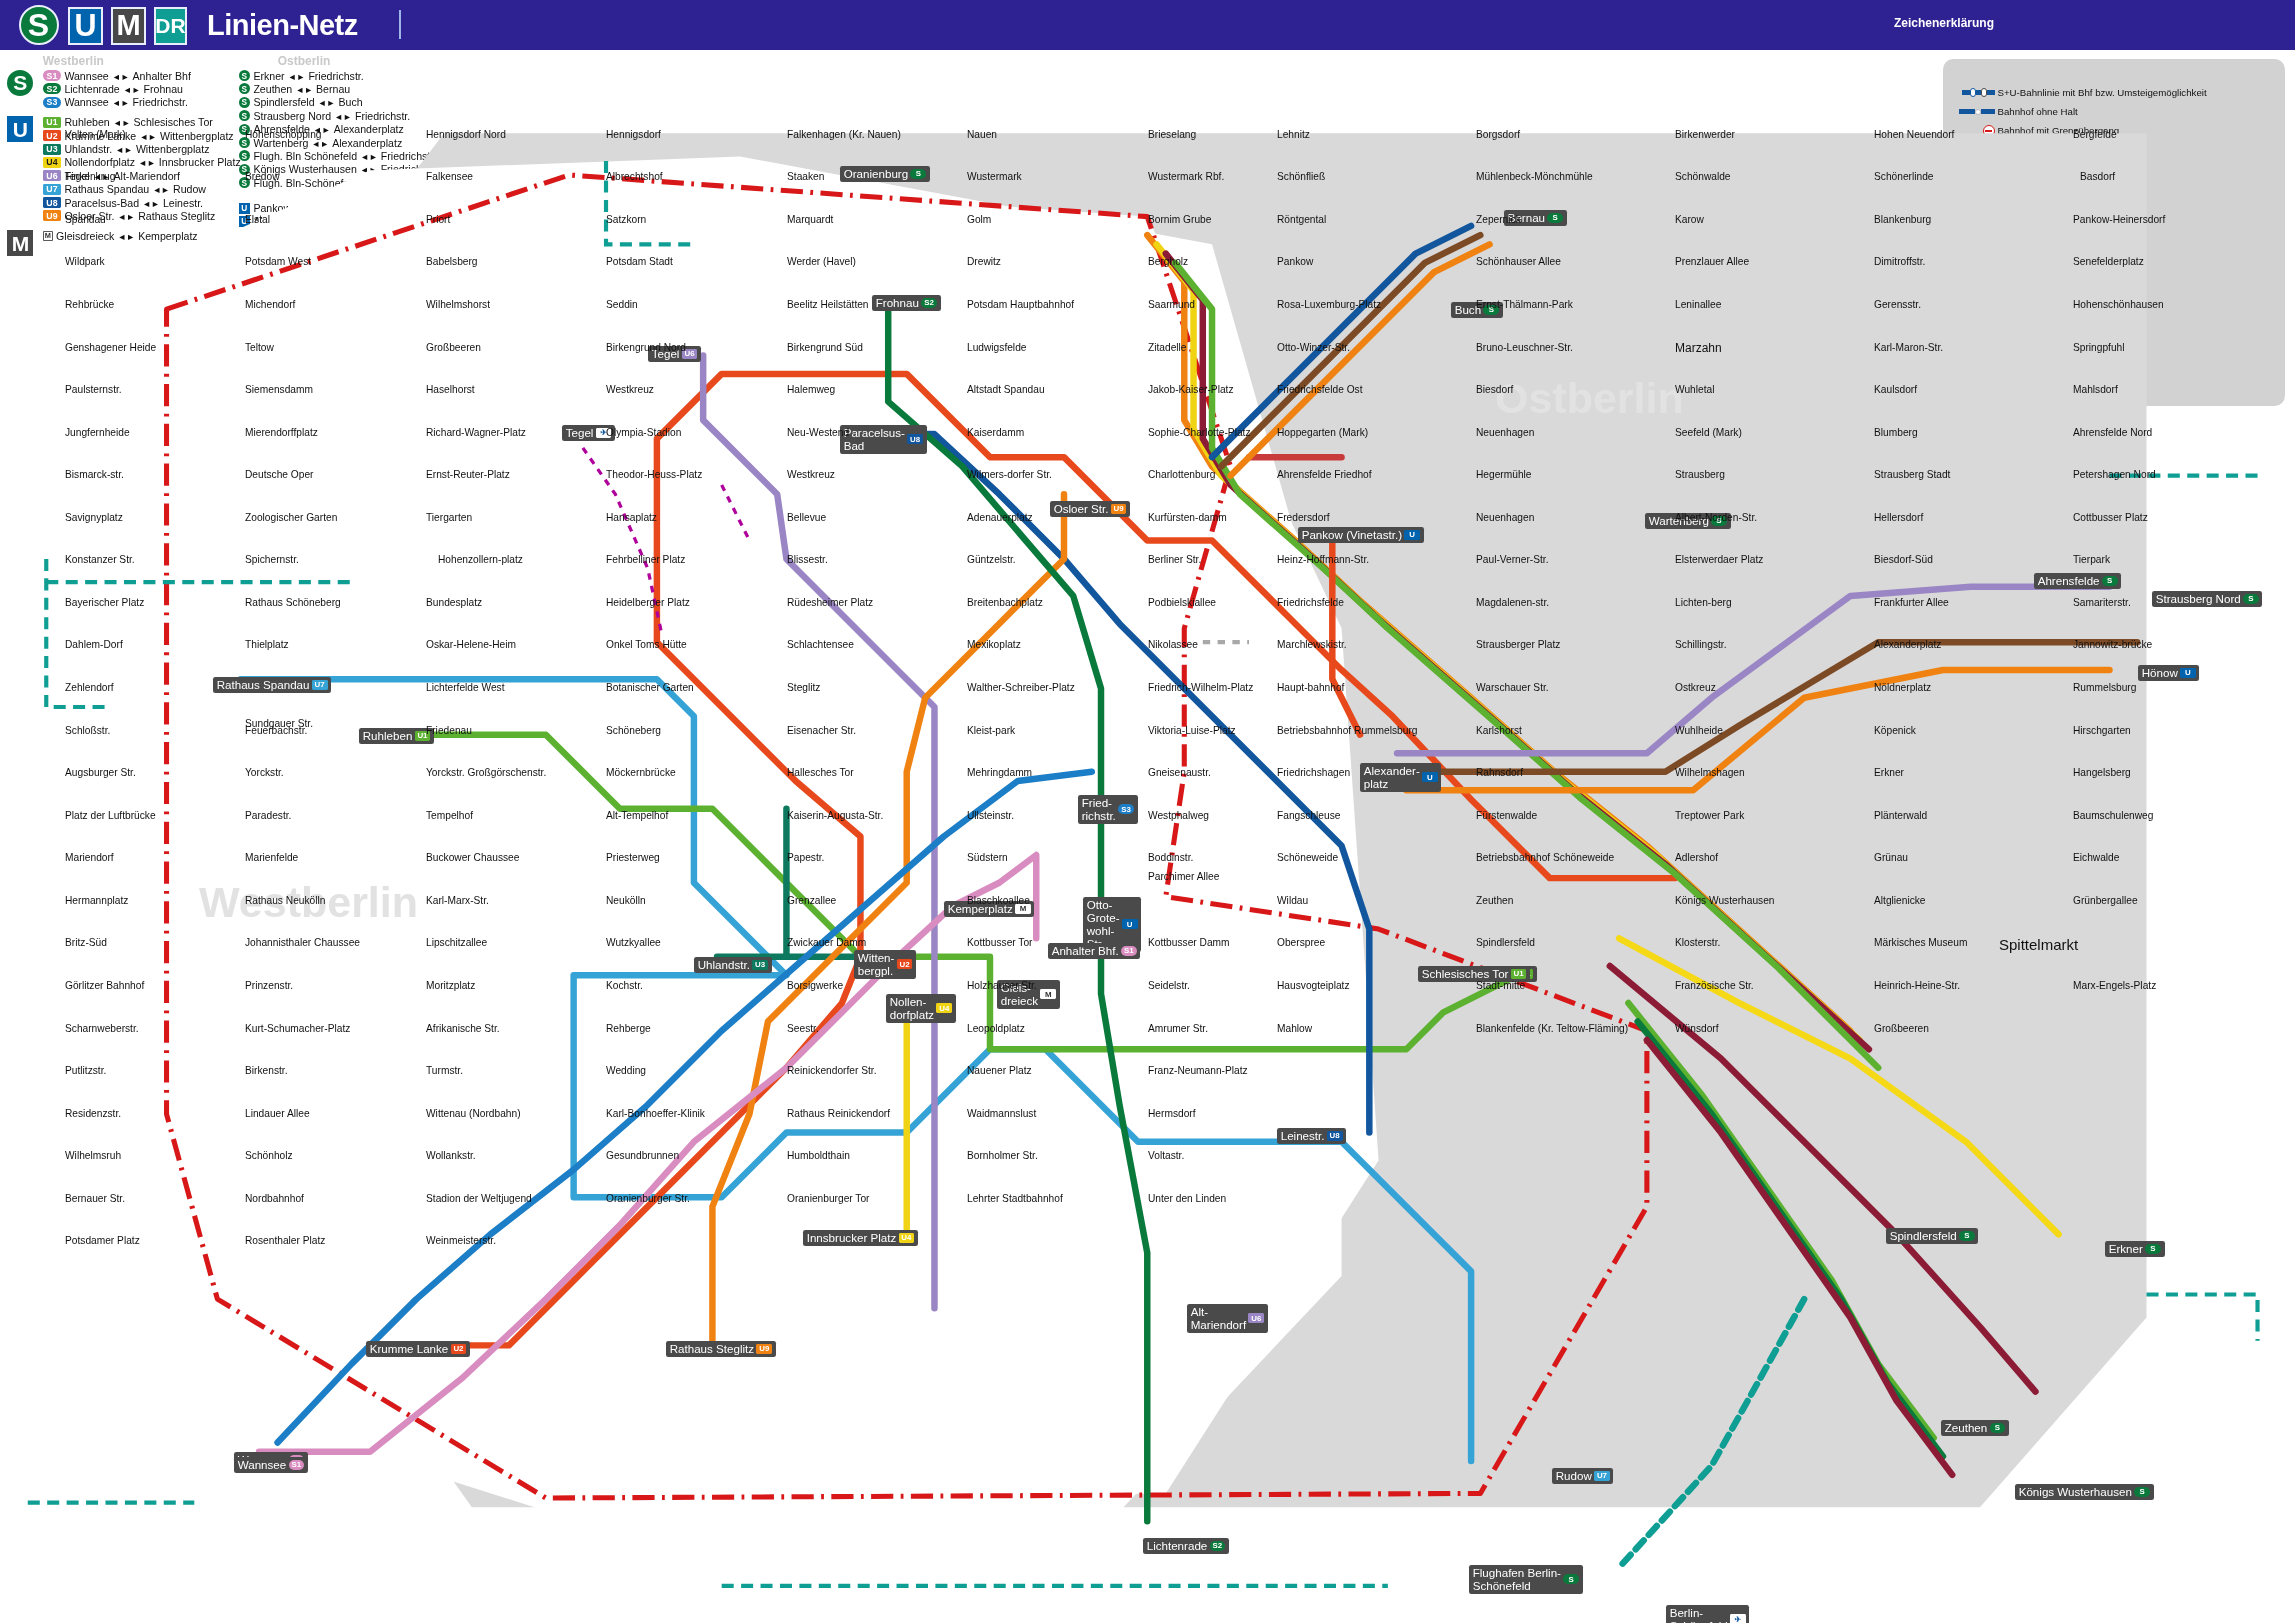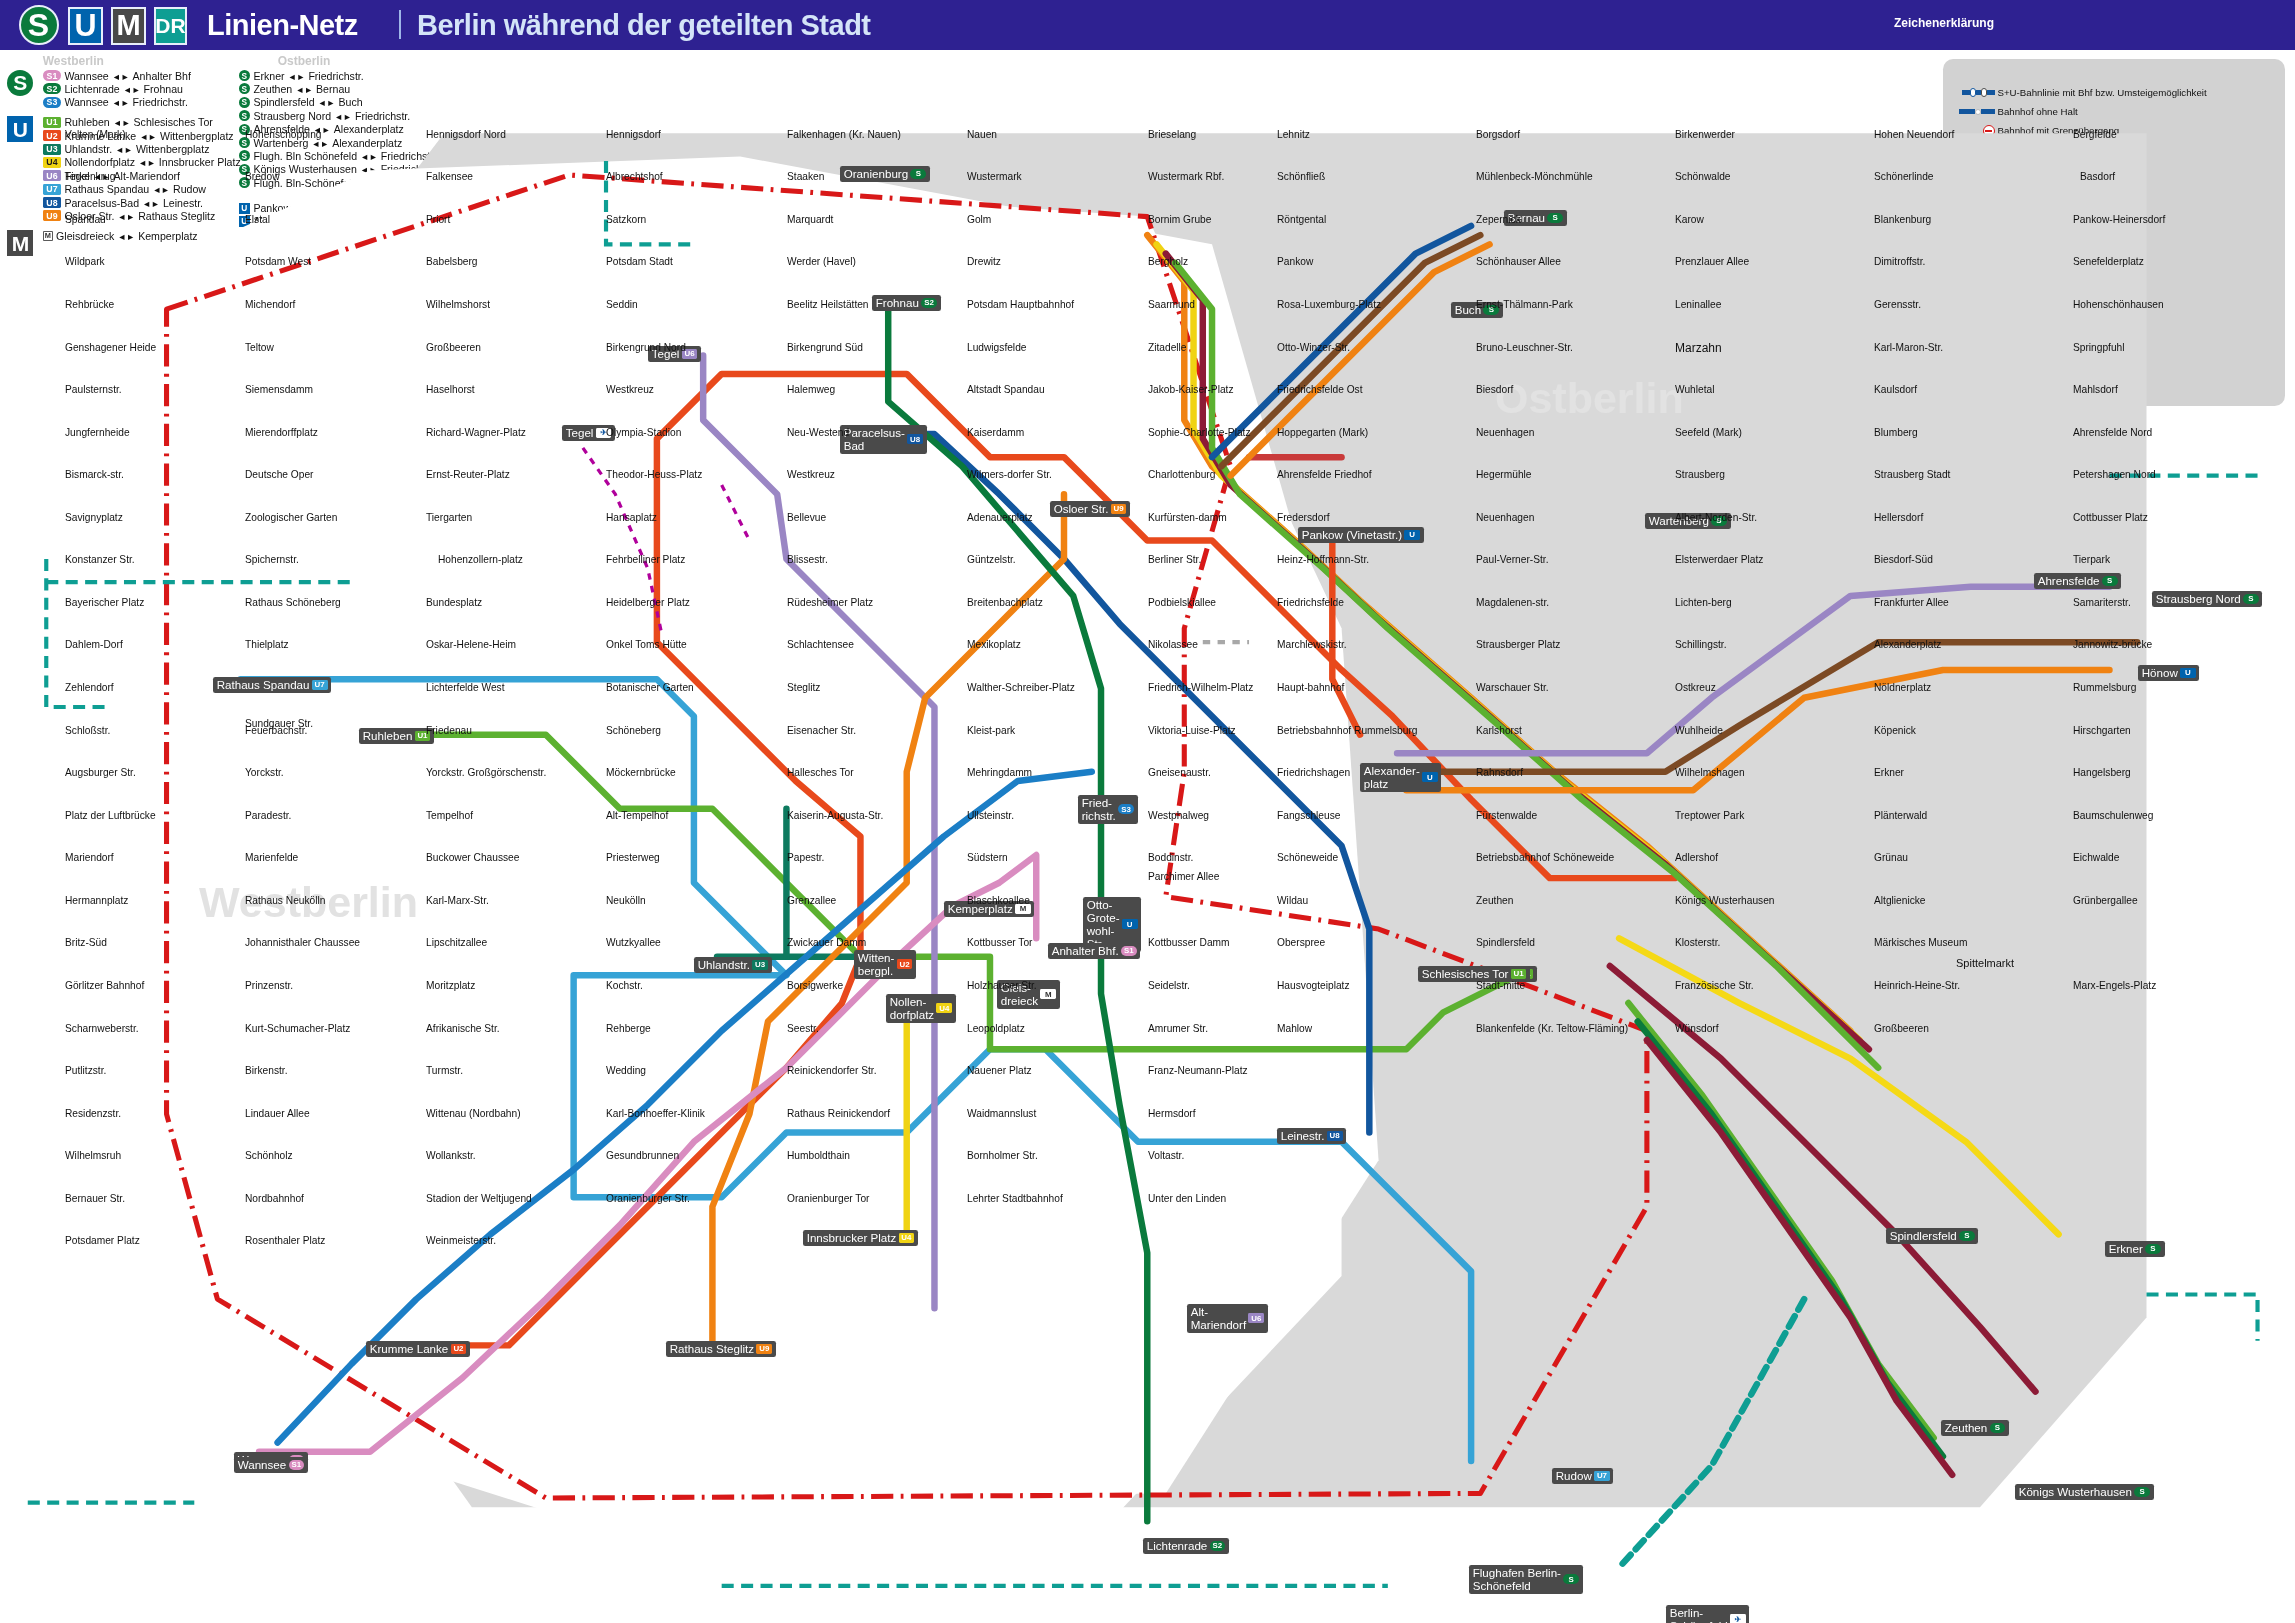--- a/index.html
+++ b/index.html
@@ -150,21 +150,20 @@
 </head>
 <body>
 
 <div id="header">
   <div class="hdr-badge" id="badge-s">S</div>
   <div class="hdr-badge" id="badge-u">U</div>
   <div class="hdr-badge" id="badge-m">M</div>
   <div class="hdr-badge" id="badge-dr">DR</div>
   <div id="hdr-title">Linien-Netz</div>
   <div id="hdr-divider"></div>
-  <div id="hdr-subtitle">Berlin während der geteilten Stadt</div>
   <div id="hdr-legend-label">Zeichenerklärung</div>
 </div>
 
 <div id="line-legend">
   <div class="ll-col" id="ll-west">
     <div class="ll-region">Westberlin</div>
     <div id="west-groups">
         <div class="ll-group">
           <div class="ll-bigicon bg-s">S</div>
           <div class="ll-rows">
@@ -902,21 +901,21 @@
       <div class="freefloat ctr" style="left: 2073px; top: 802px; font-size: 10.2px;">Eichwalde</div>
       <div class="freefloat ctr" style="left: 1277px; top: 845px; font-size: 10.2px;">Wildau</div>
       <div class="freefloat ctr" style="left: 1476px; top: 845px; font-size: 10.2px;">Zeuthen</div>
       <div class="freefloat ctr" style="left: 1675px; top: 845px; font-size: 10.2px;">Königs Wusterhausen</div>
       <div class="freefloat ctr" style="left: 1874px; top: 845px; font-size: 10.2px;">Altglienicke</div>
       <div class="freefloat ctr" style="left: 2073px; top: 845px; font-size: 10.2px;">Grünbergallee</div>
       <div class="freefloat ctr" style="left: 1277px; top: 887px; font-size: 10.2px;">Oberspree</div>
       <div class="freefloat ctr" style="left: 1476px; top: 887px; font-size: 10.2px;">Spindlersfeld</div>
       <div class="freefloat ctr" style="left: 1675px; top: 887px; font-size: 10.2px;">Klosterstr.</div>
       <div class="freefloat ctr" style="left: 1874px; top: 887px; font-size: 10.2px;">Märkisches Museum</div>
-      <div class="freefloat ctr" style="left: 1956px; top: 887px; font-size: 11px; margin-top: 21px;">Spittelmarkt</div>
+      <div class="freefloat ctr" style="left: 1999px; top: 887px; font-size: 15px;">Spittelmarkt</div>
       <div class="freefloat ctr" style="left: 1277px; top: 930px; font-size: 10.2px;">Hausvogteiplatz</div>
       <div class="freefloat ctr" style="left: 1476px; top: 930px; font-size: 10.2px;">Stadt-mitte</div>
       <div class="freefloat ctr" style="left: 1675px; top: 930px; font-size: 10.2px;">Französische Str.</div>
       <div class="freefloat ctr" style="left: 1874px; top: 930px; font-size: 10.2px;">Heinrich-Heine-Str.</div>
       <div class="freefloat ctr" style="left: 2073px; top: 930px; font-size: 10.2px;">Marx-Engels-Platz</div>
       <div class="freefloat ctr" style="left: 1277px; top: 973px; font-size: 10.2px;">Mahlow</div>
       <div class="freefloat ctr" style="left: 1476px; top: 973px; font-size: 10.2px;">Blankenfelde (Kr. Teltow-Fläming)</div>
       <div class="freefloat ctr" style="left: 1675px; top: 973px; font-size: 10.2px;">Wünsdorf</div>
       <div class="freefloat ctr" style="left: 1874px; top: 973px; font-size: 10.2px;">Großbeeren</div>
     </div>

